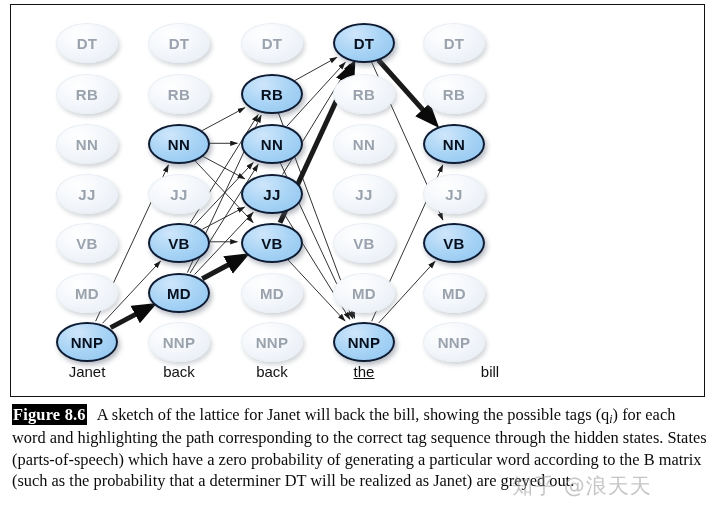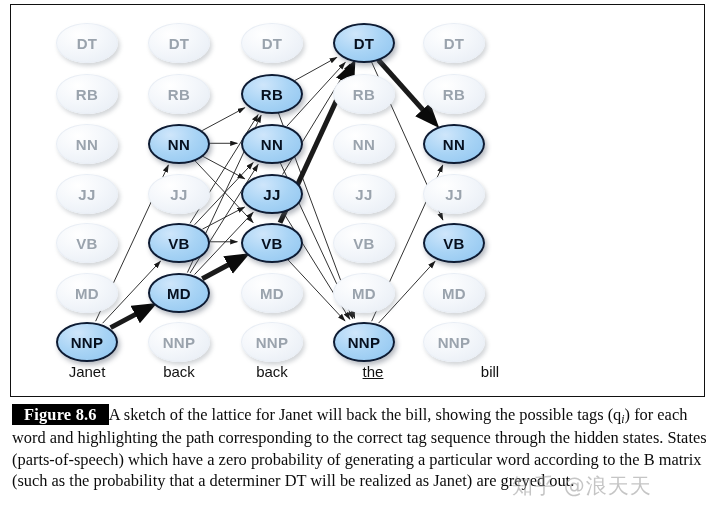--- a/index.html
+++ b/index.html
@@ -34,21 +34,21 @@
 
   .word{position:absolute;transform:translateX(-50%);
         font-family:"Liberation Sans", sans-serif;font-size:15px;color:#111;
         white-space:nowrap;}
 
   
   #caption{position:absolute;left:12px;top:404px;width:698px;
            font-family:"Liberation Serif", serif;font-size:16.4px;line-height:1.30;
            color:#0b0b0b;text-align:left;}
   #fig-tag{display:inline-block;background:#000;color:#fff;font-weight:bold;
-           padding:0 12px;margin-right:0;letter-spacing:.2px;}
+           padding:0 1px;margin-right:10px;letter-spacing:.2px;}
   .it{}
   .sub{font-size:.72em;vertical-align:-0.25em;font-style:italic;}
 
   
   #watermark{position:absolute;left:512px;top:472px;
              font-family:"DejaVu Sans", sans-serif;font-size:21px;
              color:rgba(150,150,150,.55);letter-spacing:1px;white-space:nowrap;
              pointer-events:none;}
 </style>
 </head>
@@ -177,21 +177,21 @@
         </div>
         <div class="node off" style="left: 353px; top: 238px;">
           <span class="lbl">VB</span>
         </div>
         <div class="node off" style="left: 353px; top: 288px;">
           <span class="lbl">MD</span>
         </div>
         <div class="node on" style="left: 353px; top: 337px;">
           <span class="lbl">NNP</span>
         </div>
-        <div class="word" style="left: 362px; top: 358px; text-decoration: underline;">the</div>
+        <div class="word" style="left: 353px; top: 358px; text-decoration: underline;">the</div>
         <div class="node off" style="left: 443px; top: 38px;">
           <span class="lbl">DT</span>
         </div>
         <div class="node off" style="left: 443px; top: 89px;">
           <span class="lbl">RB</span>
         </div>
         <div class="node on" style="left: 443px; top: 139px;">
           <span class="lbl">NN</span>
         </div>
         <div class="node off" style="left: 443px; top: 189px;">

